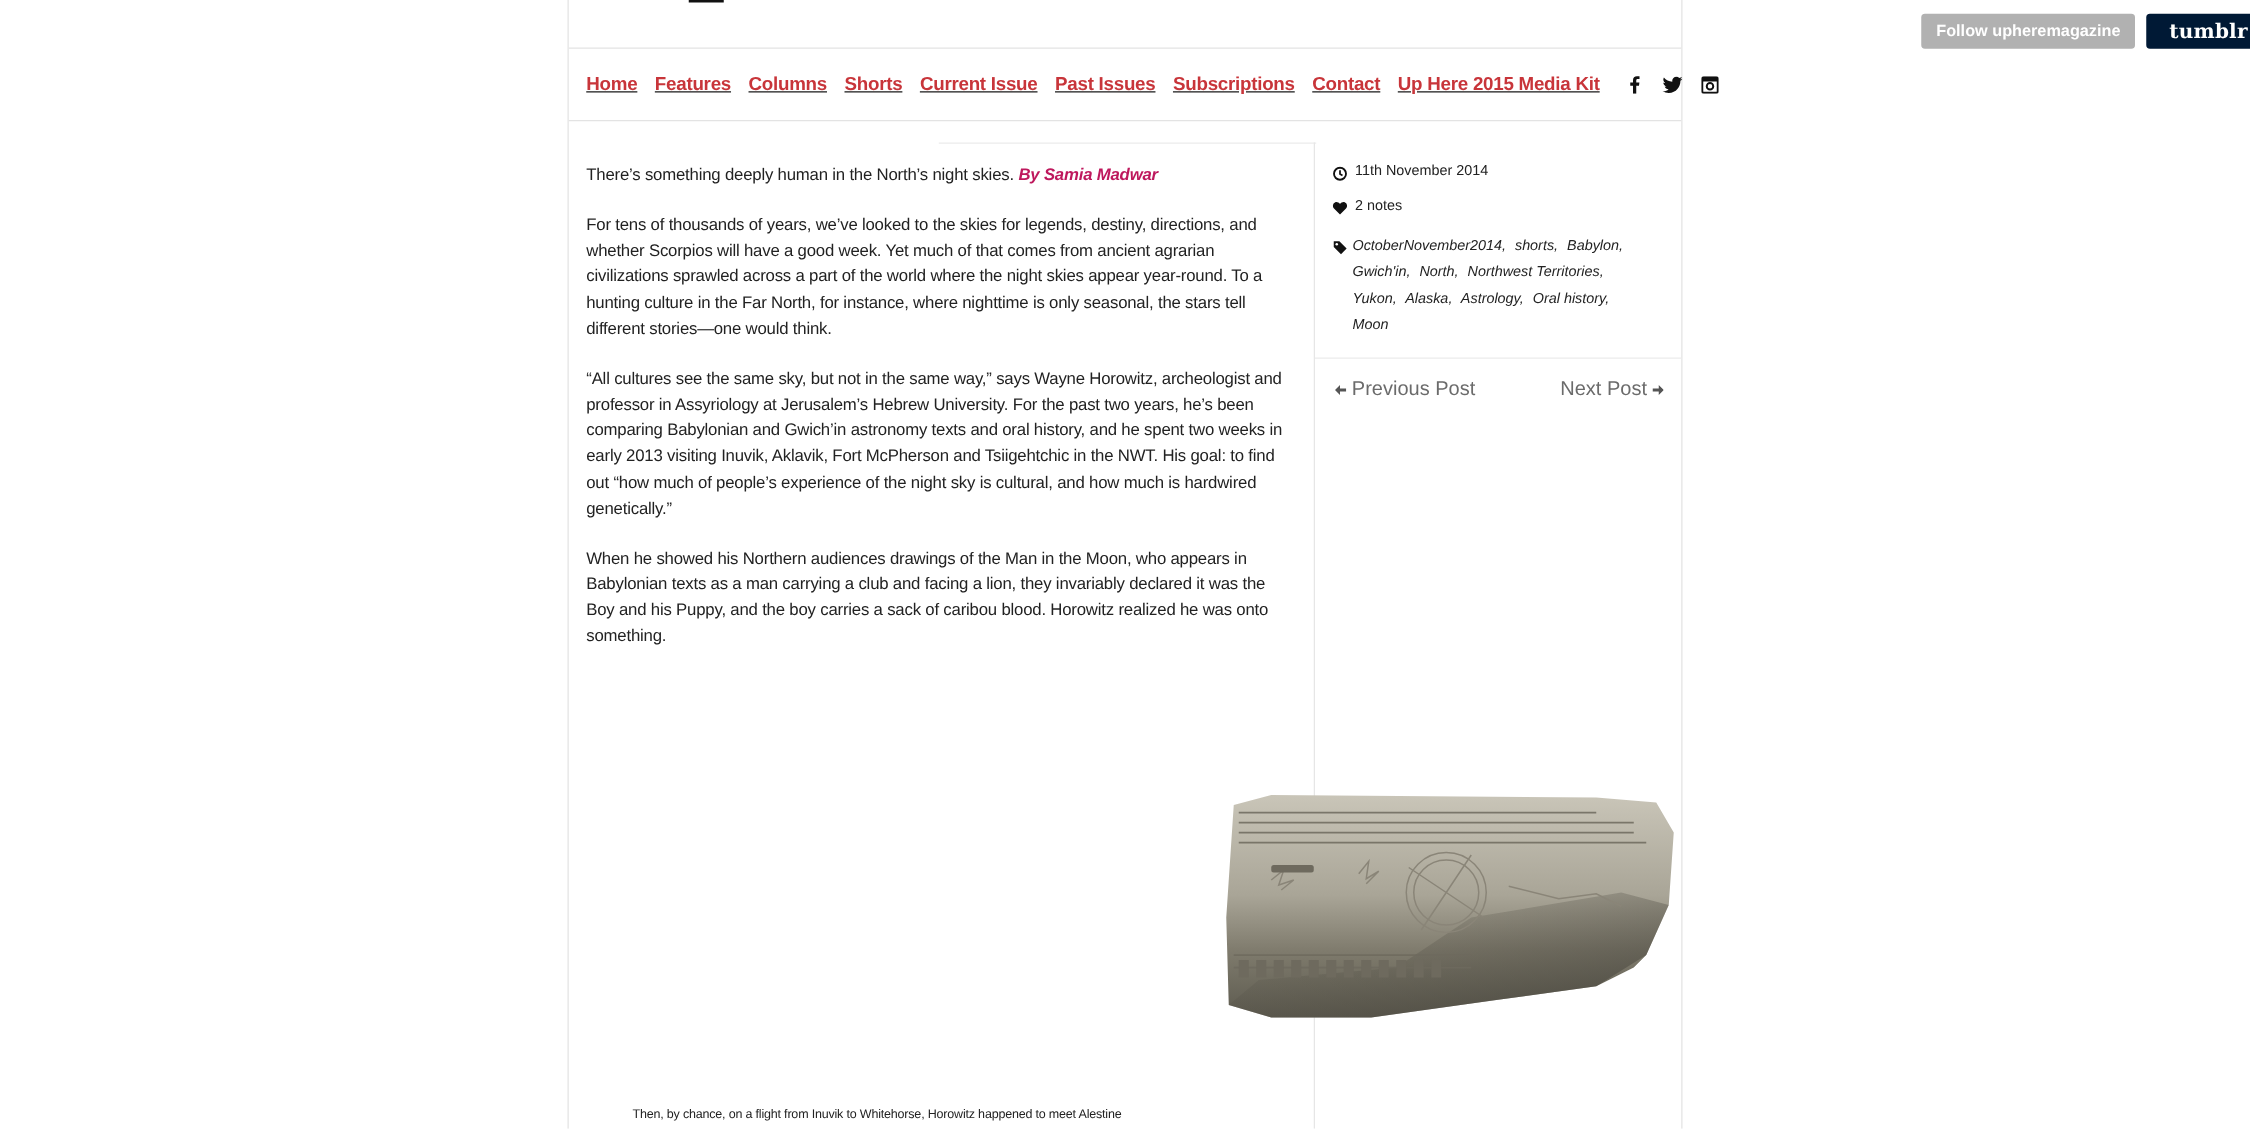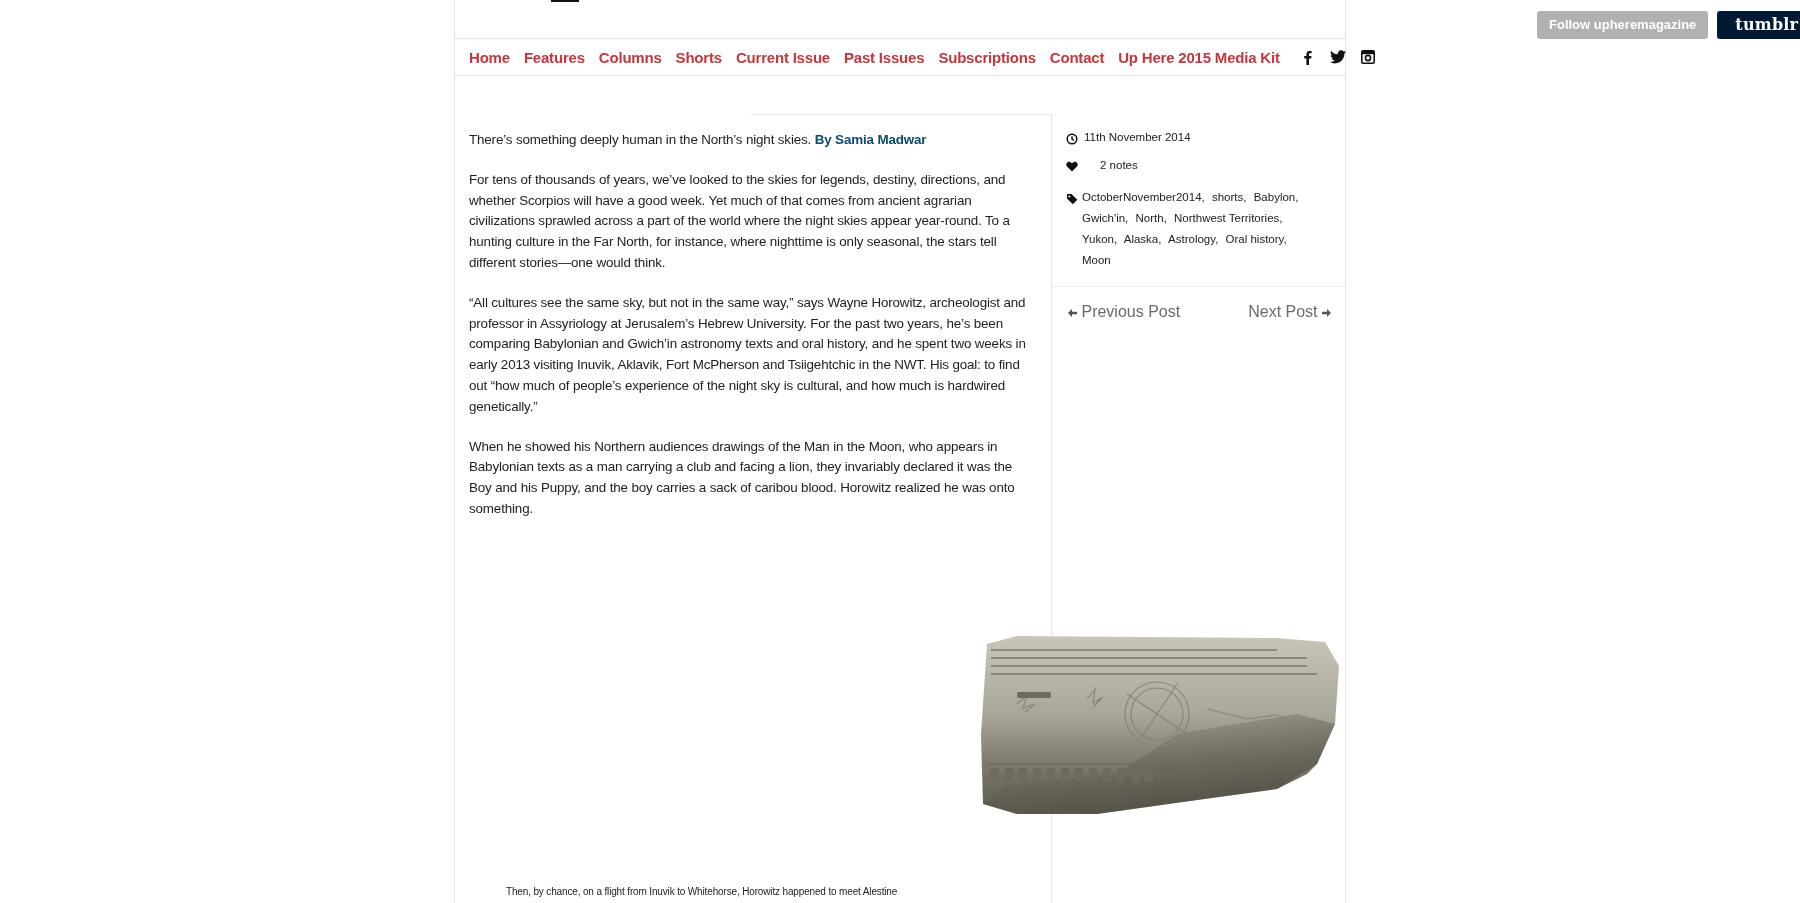--- a/index.html
+++ b/index.html
@@ -11,47 +11,47 @@
   .follow-btn { height: 28px; padding: 0 12px; background: #b1b1b1; color: #fff; border-radius: 3px;
                 font: bold 13px "Liberation Sans", sans-serif; line-height: 28px; white-space: nowrap; cursor: pointer; }
   .tumblr-btn { height: 28px; padding: 0 18px; background: #001935; color: #fff; border-radius: 3px;
                 font: bold 16px "DejaVu Serif", "Liberation Serif", serif; line-height: 28px; letter-spacing: 0.2px; cursor: pointer; }
 
   
   .container { position: absolute; left: 454px; top: 0; width: 892px; height: 903px;
                border-left: 1px solid #e3e3e3; border-right: 1px solid #e3e3e3; }
   .logo-stub { position: absolute; left: 96px; top: 0; width: 28px; height: 2px; background: #111; }
 
-  .nav { position: absolute; left: 0; top: 38px; width: 890px; height: 38px;
+  .nav { position: absolute; left: 0; top: 38px; width: 890px; height: 59px;
          border-top: 1px solid #e3e3e3; border-bottom: 1px solid #e3e3e3;
-         display: flex; align-items: center; padding-left: 14px; }
+         display: flex; align-items: center; padding-left: 14px; text-decoration: underline; }
   .nav a { color: #c8353a; text-decoration: none; font: bold 15px "Liberation Sans", sans-serif;
            margin-right: 14px; white-space: nowrap; letter-spacing: -0.2px; }
   .social { display: flex; align-items: center; margin-left: 6px; gap: 14px; }
   .social span { display: inline-flex; width: 16px; height: 16px; align-items: center; justify-content: center; cursor: pointer; }
 
   
   .article { position: absolute; left: 14px; top: 130px; width: 566px; }
   .article-topline { position: absolute; left: 296px; top: 114px; width: 302px; height: 1px; background: #ececec; }
   .main-divider { position: absolute; left: 596px; top: 114px; width: 1px; height: 789px; background: #e6e6e6; }
   .title { font: bold 22px "Liberation Sans", sans-serif; color: #111; letter-spacing: -0.3px; margin-bottom: 18px; }
   .article p { font-size: 13.4px; line-height: 20.8px; color: #222; margin-bottom: 19px; letter-spacing: -0.15px; }
-  .byline { font-weight: bold; color: #0c4a6e; }
+  .byline { font-weight: bold; font-style: italic; color: #be185d; }
 
   .tablet { position: absolute; left: 522px; top: 614px; width: 364px; height: 210px; }
 
   .last-para { position: absolute; left: 14px; top: 886px; font-size: 10px; color: #222; white-space: nowrap; letter-spacing: -0.15px; margin-left: 37px; }
 
   
   .sidebar { position: absolute; left: 597px; top: 114px; width: 293px; }
   .meta-row { display: flex; align-items: flex-start; font-size: 11.5px; color: #222; padding-left: 14px; }
   .meta-row .ico { width: 12px; height: 12px; margin-right: 6px; margin-top: 2px; flex: none; }
   .meta-date { margin-top: 17px; }
-  .meta-notes { margin-top: 14px; gap: 16px; }
-  .meta-tags { margin-top: 14px; line-height: 21px; }
+  .meta-notes { margin-top: 14px; }
+  .meta-tags { margin-top: 14px; line-height: 21px; font-style: italic; }
   .meta-tags .ico { margin-top: 4px; margin-right: 4px; }
   .tags { width: 240px; }
   .tags a { color: #222; text-decoration: none; cursor: pointer; margin-right: 4px; }
   .sidebar-sep { height: 1px; background: #ececec; margin-top: 15px; }
   .pager { display: flex; justify-content: space-between; padding: 16px 14px 0 16px; font-size: 16px; color: #6b6b6b; }
   .pager a { color: #6b6b6b; text-decoration: none; cursor: pointer; }
 </style>
 </head>
 <body>
 

